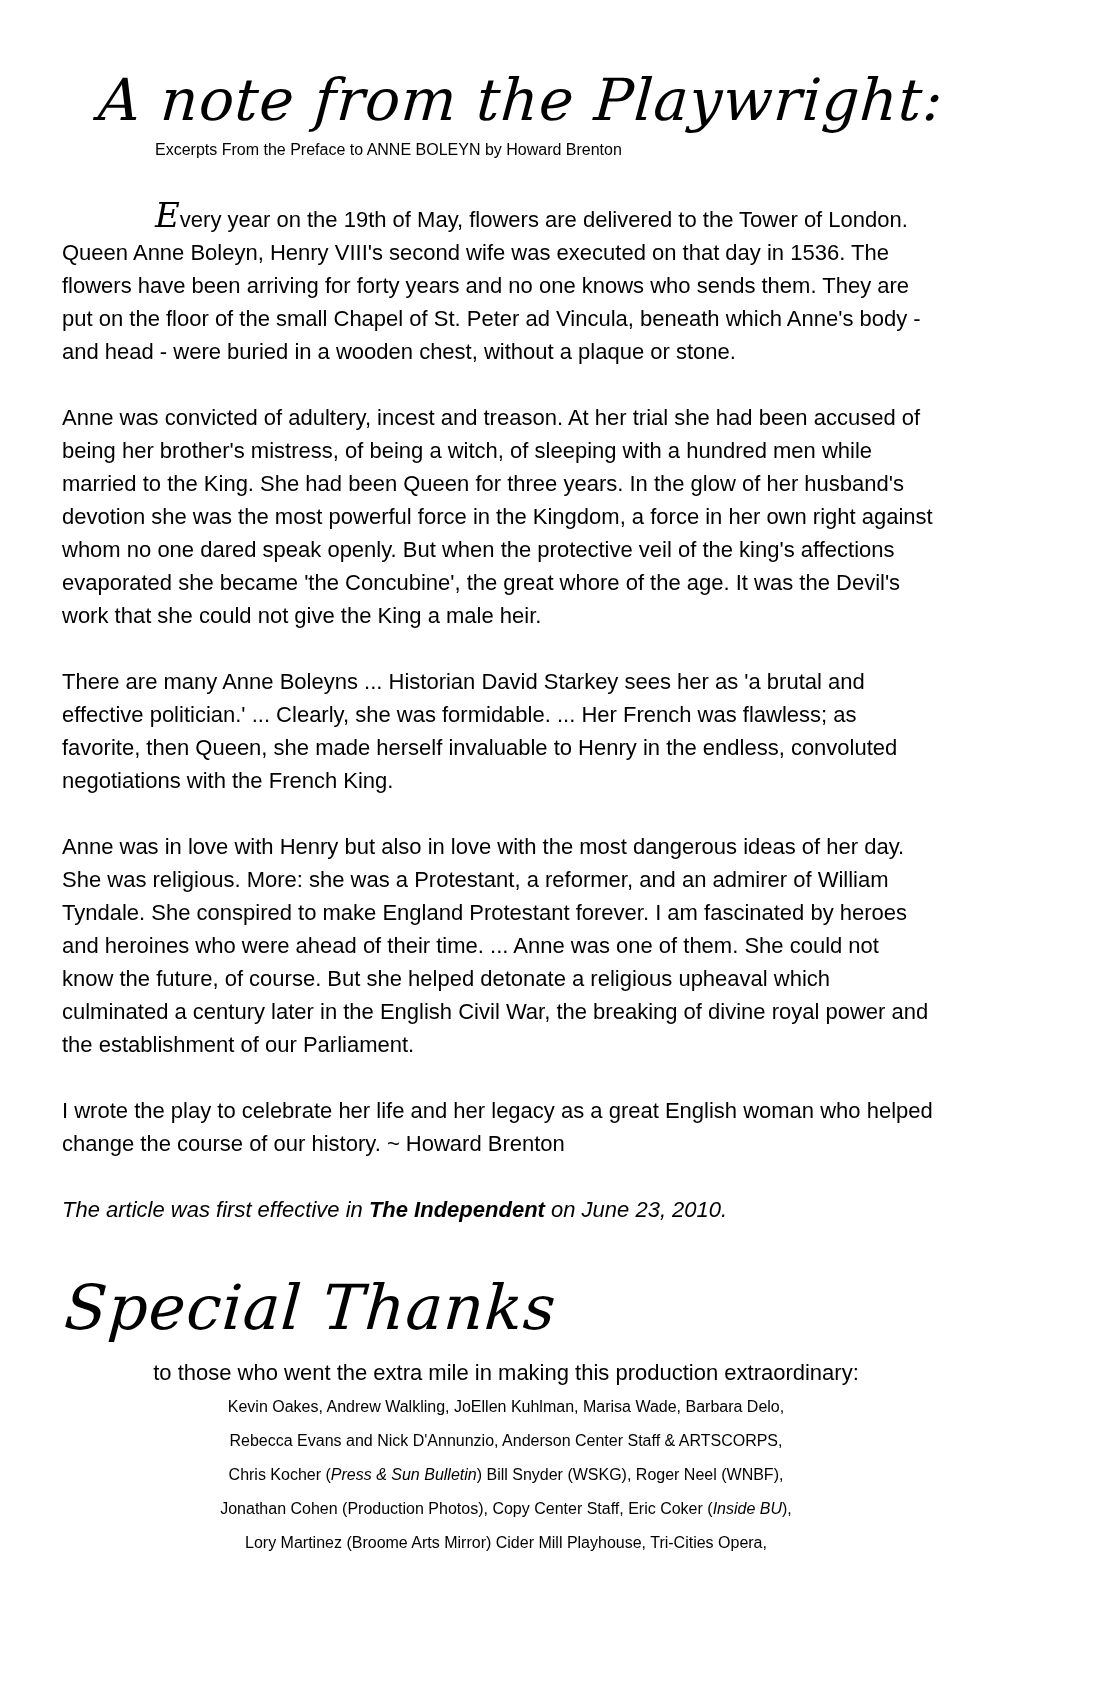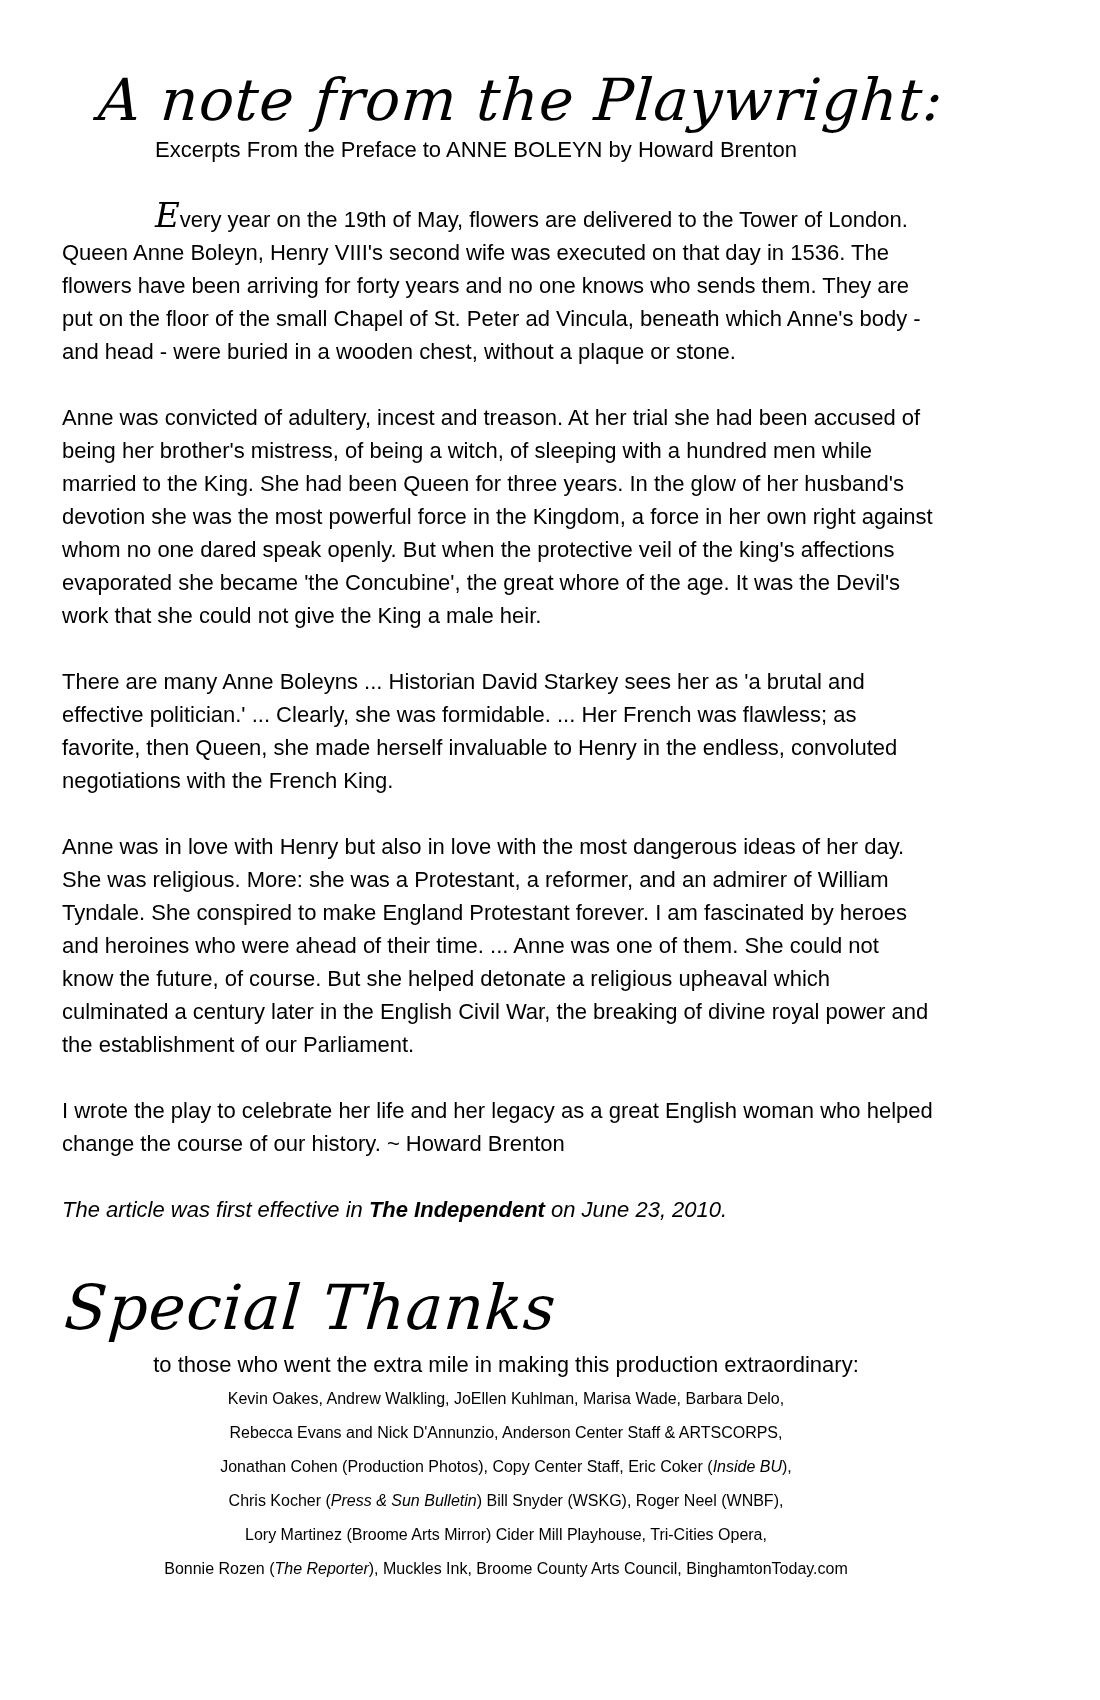--- a/index.html
+++ b/index.html
@@ -26,21 +26,21 @@
   }
   .note-title {
     font-size: 58px;
     line-height: 1.2;
     text-align: center;
     margin: 6px 0 0 30px;
     letter-spacing: 1px;
     transform: skewX(-4deg);
   }
   .note-subtitle {
-    font-size: 22px;
+    font-size: 16px;
     line-height: 24px;
     margin: 2px 0 36px 93px;
   }
   .body-text p {
     font-size: 22px;
     line-height: 33px;
     margin: 0 14px 33px 0;
   }
   .para-first {
     text-indent: 93px;
@@ -63,21 +63,21 @@
     line-height: 1.3;
     margin: 42px 0 0 0;
     letter-spacing: 1px;
     transform: skewX(-4deg);
     transform-origin: left bottom;
   }
   .thanks-intro {
     font-size: 22px;
     line-height: 34px;
     text-align: center;
-    margin-top: 0;
+    margin-top: 8px;
   }
   .thanks-lines .thanks-line {
     font-size: 16px;
     line-height: 34px;
     text-align: center;
   }
   .it { font-style: italic; }
   .bd { font-weight: bold; text-align: right; }
 </style>
 </head>
@@ -98,20 +98,19 @@
       <p class="publication"><span>The article was first effective in </span><span class="bd">The Independent</span><span> on June 23, 2010.</span></p>
     </div>
   </div>
 
   <div class="thanks-section">
     <div class="script thanks-title">Special Thanks</div>
     <div class="thanks-intro">to those who went the extra mile in making this production extraordinary:</div>
     <div class="thanks-lines">
         <div class="thanks-line"><span>Kevin Oakes, Andrew Walkling, JoEllen Kuhlman, Marisa Wade, Barbara Delo,</span></div>
         <div class="thanks-line"><span>Rebecca Evans and Nick D'Annunzio, Anderson Center Staff &amp; ARTSCORPS,</span></div>
+        <div class="thanks-line"><span>Chris Kocher (</span><span class="it">Press &amp; Sun Bulletin</span><span>) Bill Snyder (WSKG), Roger Neel (WNBF),</span></div>
         <div class="thanks-line"><span>Jonathan Cohen (Production Photos), Copy Center Staff, Eric Coker (</span><span class="it">Inside BU</span><span>),</span></div>
-        <div class="thanks-line"><span>Chris Kocher (</span><span class="it">Press &amp; Sun Bulletin</span><span>) Bill Snyder (WSKG), Roger Neel (WNBF),</span></div>
         <div class="thanks-line"><span>Lory Martinez (Broome Arts Mirror) Cider Mill Playhouse, Tri-Cities Opera,</span></div>
-        <div class="thanks-line"><span>Bonnie Rozen (</span><span class="it">The Reporter</span><span>), Muckles Ink, Broome County Arts Council, BinghamtonToday.com</span></div>
       </div>
   </div>
 
 </div>
 
 </body></html>

